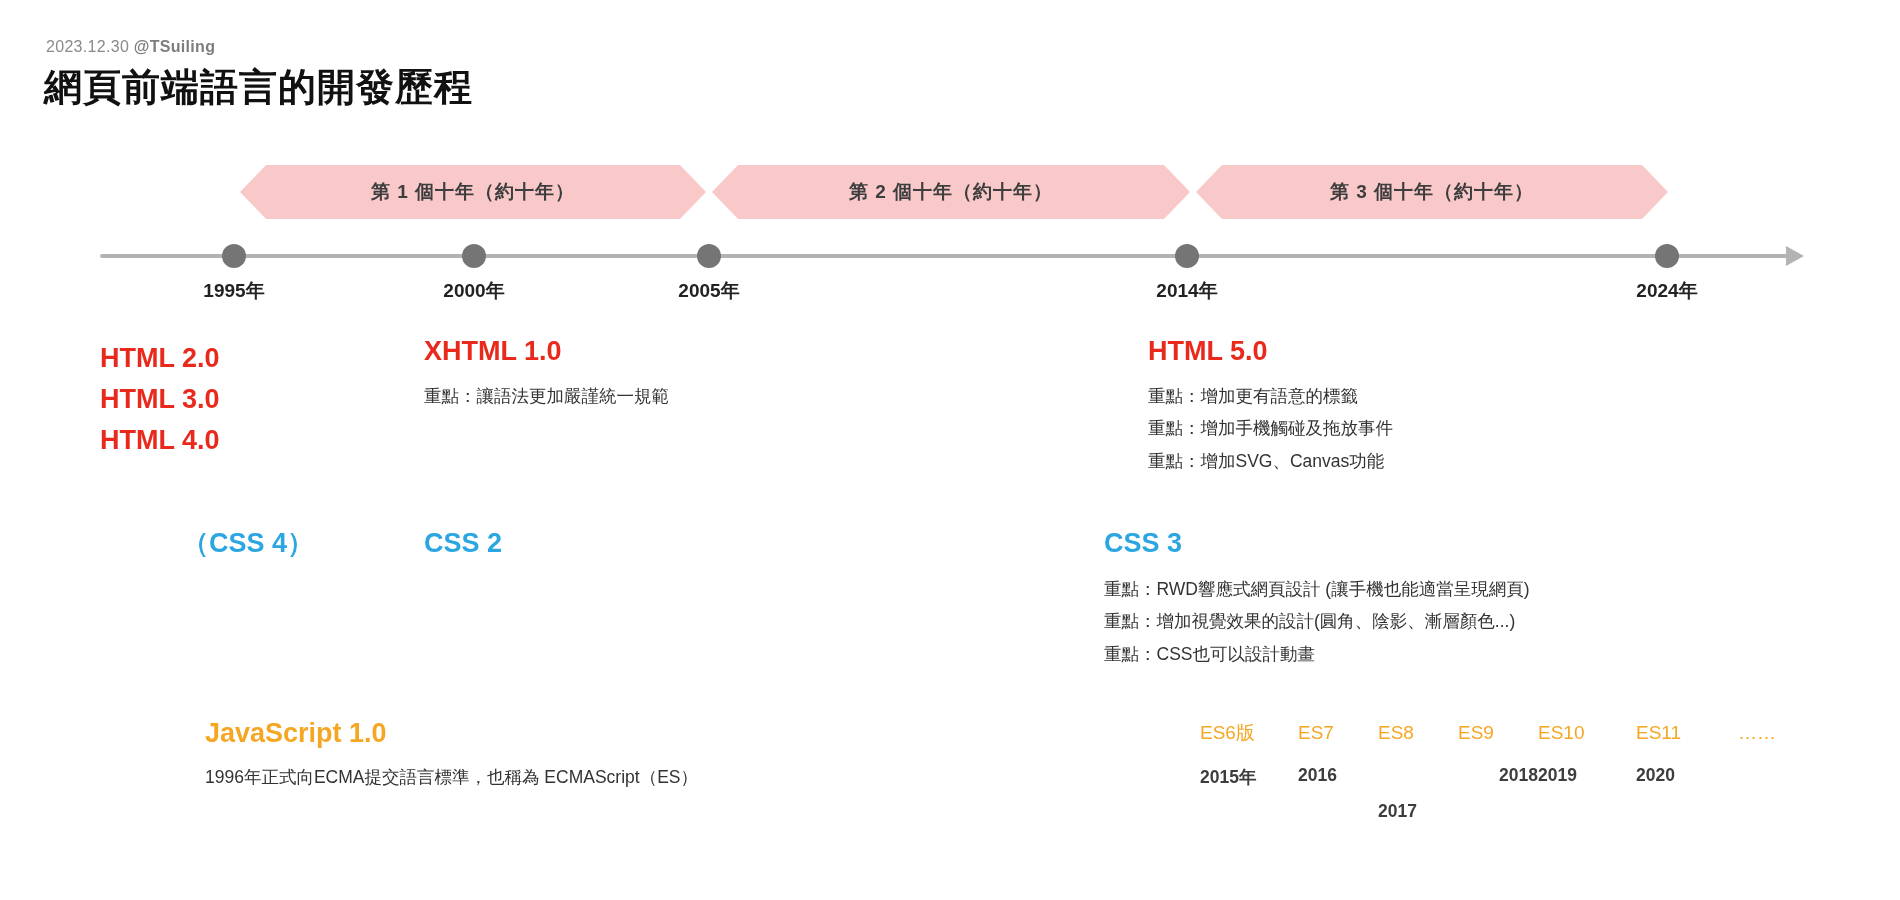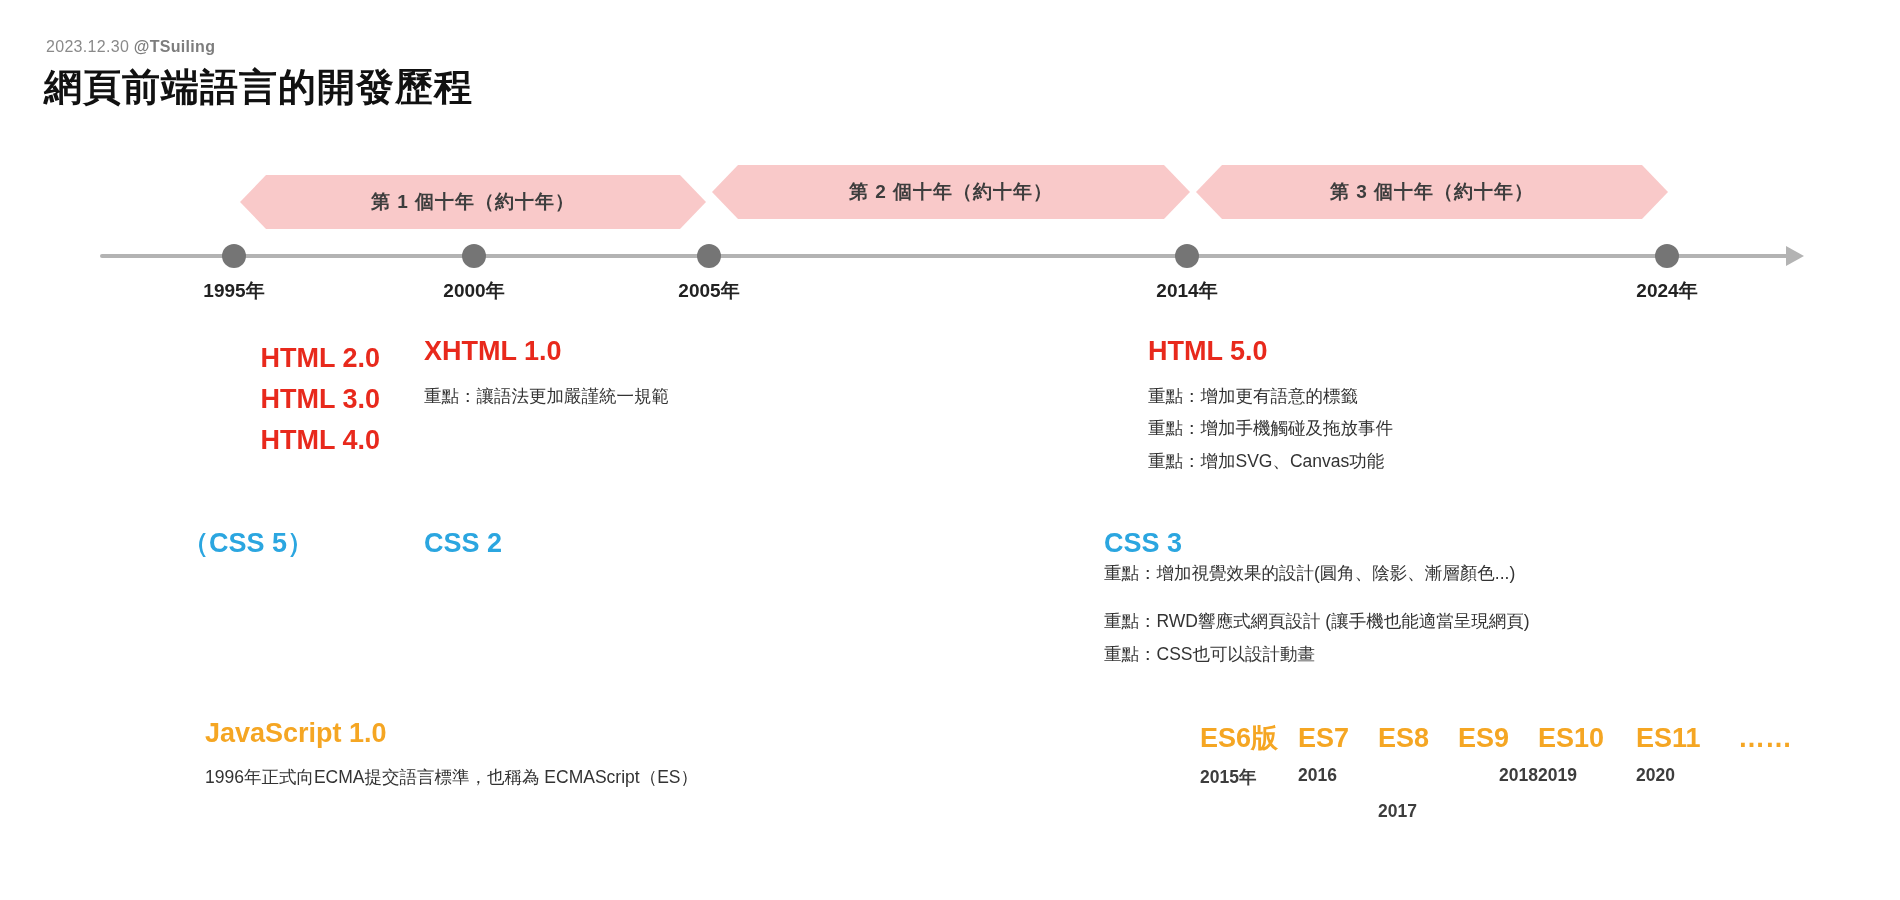--- a/index.html
+++ b/index.html
@@ -63,21 +63,21 @@
     inset: 0;
     display: flex;
     align-items: center;
     justify-content: center;
     font-size: 19px;
     font-weight: bold;
     color: #3d3d3d;
     letter-spacing: 1px;
     white-space: nowrap;
   }
-  #decade-1 { left: 240px; width: 466px; margin-top: 10px; }
+  #decade-1 { left: 240px; width: 466px; }
   #decade-2 { left: 712px; width: 478px; text-align: center; }
   #decade-3 { left: 1196px; width: 472px; }
 
   
   .axis-line {
     position: absolute;
     left: 100px;
     top: 254px;
     width: 1700px;
     height: 4px;
@@ -127,33 +127,32 @@
     font-weight: normal;
     color: #333333;
     white-space: nowrap;
     line-height: 1.85;
   }
   .red { color: #e8291c; }
   .blue { color: #2ba6e0; }
   .orange { color: #f5a623; }
 
   .stack-right {
-    text-align: right;
   }
   .stack-right .head { line-height: 1.52; }
 
   .es-row {
     position: absolute;
     display: flex;
     align-items: baseline;
     white-space: nowrap;
   }
   .es-row .es-ver {
-    font-size: 27px;
-    font-weight: bold;
+    font-size: 19px;
+    font-weight: normal;
     color: #f5a623;
     text-align: left;
   }
   .es-years {
     position: absolute;
     display: flex;
     white-space: nowrap;
   }
   .es-years .es-year {
     font-size: 17.5px;
@@ -213,31 +212,31 @@
   </div>
 
   <div class="entry" style="left:1148px; top:338px;">
     <div class="head red">HTML 5.0</div>
     <div class="sub" style="margin-top:15px;">重點：增加更有語意的標籤</div>
     <div class="sub">重點：增加手機觸碰及拖放事件</div>
     <div class="sub">重點：增加SVG、Canvas功能</div>
   </div>
 
   <div class="entry" style="left:182px; top:530px;">
-    <div class="head blue">（CSS 5）</div>
+    <div class="head blue">（CSS 4）</div>
   </div>
 
   <div class="entry" style="left:424px; top:530px;">
     <div class="head blue">CSS 2</div>
   </div>
 
   <div class="entry" style="left:1104px; top:530px;">
     <div class="head blue">CSS 3</div>
+    <div class="sub" style="margin-top:16px;">重點：RWD響應式網頁設計 (讓手機也能適當呈現網頁)</div>
     <div class="sub">重點：增加視覺效果的設計(圓角、陰影、漸層顏色...)</div>
-    <div class="sub" style="margin-top:16px;">重點：RWD響應式網頁設計 (讓手機也能適當呈現網頁)</div>
     <div class="sub">重點：CSS也可以設計動畫</div>
   </div>
 
   <div class="entry" style="left:205px; top:720px;">
     <div class="head orange">JavaScript 1.0</div>
     <div class="sub" style="margin-top:14px;">1996年正式向ECMA提交語言標準，也稱為 ECMAScript（ES）</div>
   </div>
 
   <div class="es-row" style="left:1200px; top:720px;">
     <div class="es-ver" style="width:98px;">ES6版</div>

